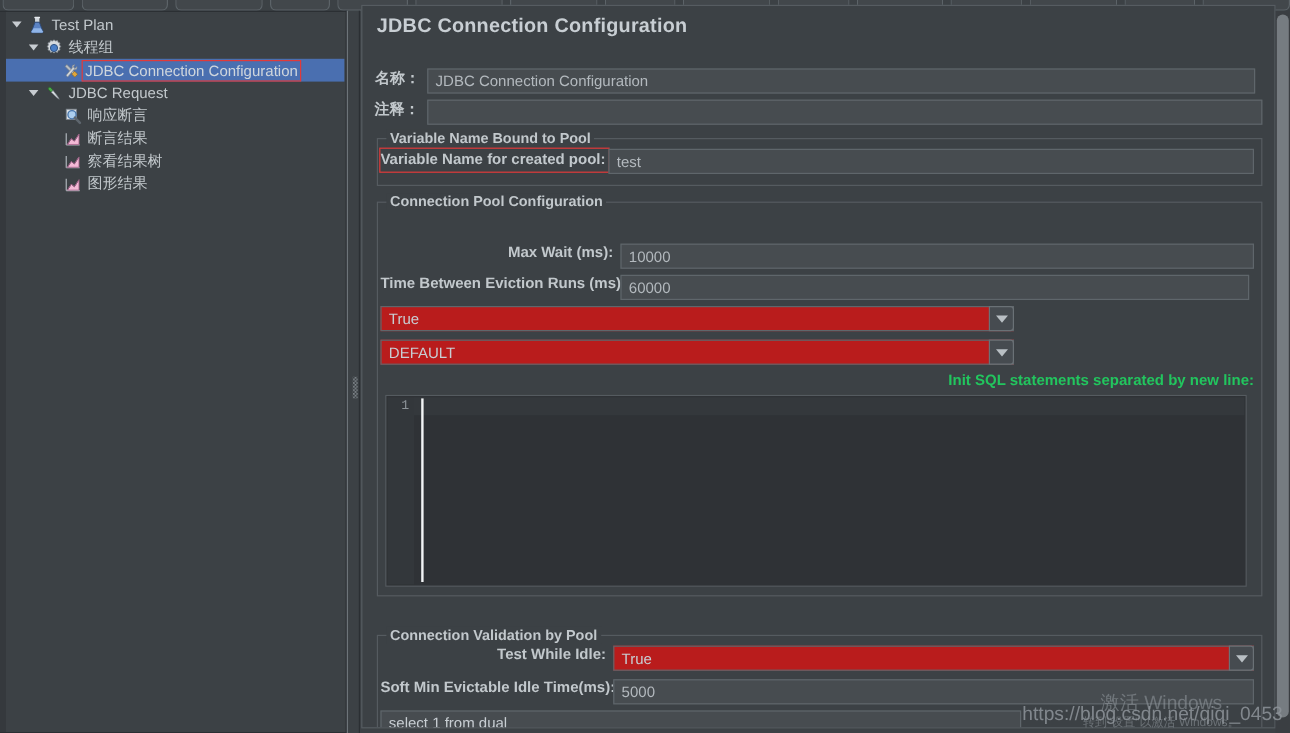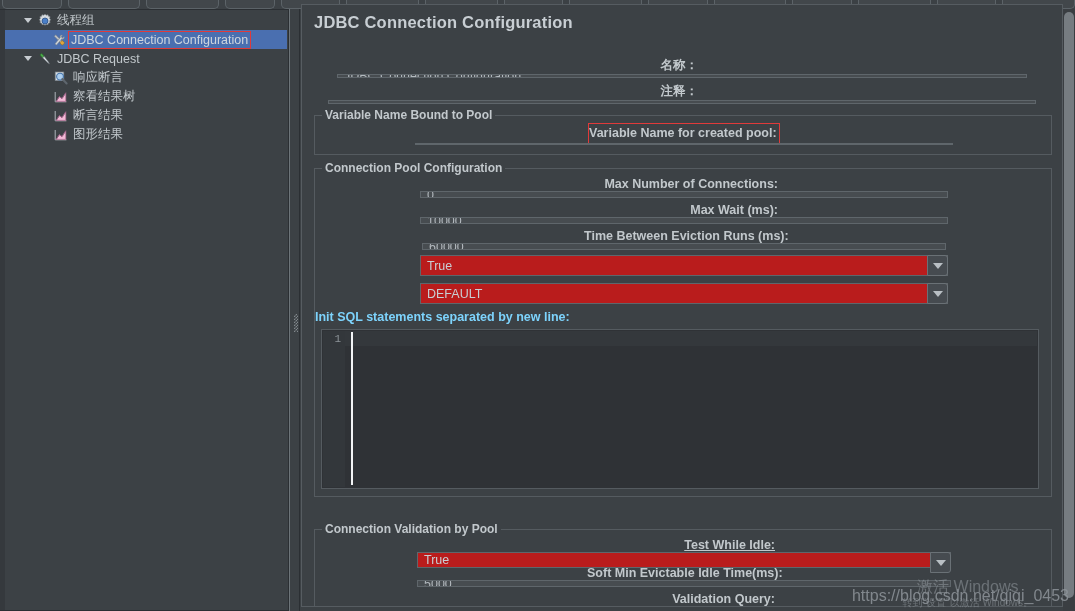--- a/index.html
+++ b/index.html
@@ -119,21 +119,21 @@
   }
   .cfg-title {
     position: absolute; left: 12px; top: 8px;
     font-size: 16.5px; font-weight: bold;
     color: #c8ced3;
     letter-spacing: .2px;
   }
 
   .row {
     position: absolute; left: 12px; height: 21px;
-    display: flex; align-items: center; flex-direction: column;
+    display: flex; align-items: flex-start;
   }
   .row-label {
     font-size: 12.5px; color: #c2c8cc;
     text-align: right;
     padding-right: 6px;
     white-space: nowrap;
     font-weight: bold;
   }
   .row-label.cjk { font-weight: bold; }
   .field {
@@ -261,20 +261,34 @@
     <div class="tb-btn"></div>
     <div class="tb-btn w2"></div>
     <div class="tb-btn"></div>
     <div class="tb-btn w2"></div>
   </div>
 
   <div class="tree-panel">
     <div class="tree-scroll-left"></div>
     <div class="tree-inner">
 
+      <div class="tnode" style="padding-left:2px;">
+        <span class="toggle">
+            <span class="arrow"></span>
+          </span>
+        <span class="ticon ic-flask">
+          <svg width="16" height="16" viewBox="0 0 16 16">
+            <rect x="6.2" y="1.5" width="3.6" height="4" fill="#cfd5da"></rect>
+            <path d="M6.2 5.5 L3.2 13.2 Q2.9 14.3 4.1 14.3 L11.9 14.3 Q13.1 14.3 12.8 13.2 L9.8 5.5 Z" fill="#5b83c4" stroke="#2e4a77" stroke-width=".8"></path>
+            <path d="M5.0 10.5 L11.0 10.5 L12.8 13.2 Q13.1 14.3 11.9 14.3 L4.1 14.3 Q2.9 14.3 3.2 13.2 Z" fill="#8fb4e8"></path>
+            <rect x="5.6" y="1.0" width="4.8" height="1.3" rx=".5" fill="#e6eaee"></rect>
+          </svg>
+        </span>
+        <span class="tlabel">Test Plan</span>
+      </div>
 
       <div class="tnode" style="padding-left:16px;text-align:right;">
         <span class="toggle">
             <span class="arrow"></span>
           </span>
         <span class="ticon ic-gear">
           <svg width="16" height="16" viewBox="0 0 16 16">
             <g fill="#d5dade" stroke="#7d858c" stroke-width=".6">
               <path d="M8 1.2 l1.3 1.0 1.6-.5 .6 1.6 1.6 .5 -.5 1.6 1.0 1.3 -1.0 1.3 .5 1.6 -1.6 .5 -.6 1.6 -1.6-.5 -1.3 1.0 -1.3-1.0 -1.6 .5 -.6-1.6 -1.6-.5 .5-1.6 -1.0-1.3 1.0-1.3 -.5-1.6 1.6-.5 .6-1.6 1.6 .5 Z"></path>
             </g>
@@ -331,34 +345,34 @@
       <div class="tnode" style="padding-left:32px;">
         <span class="toggle"></span>
         <span class="ticon ic-chart">
           <svg width="16" height="16" viewBox="0 0 16 16">
             <path d="M2.2 12.8 L2.2 3.0" stroke="#aeb4ba" stroke-width="1"></path>
             <path d="M2.2 12.8 L13.4 12.8" stroke="#aeb4ba" stroke-width="1"></path>
             <path d="M3.2 12.4 L6.4 7.6 L9.0 9.6 L12.8 3.8 L12.8 12.4 Z" fill="#f3b9d6" stroke="#b06a92" stroke-width=".7"></path>
             <path d="M3.2 12.4 L6.4 7.6 L9.0 9.6 L12.8 3.8" fill="none" stroke="#8d5c7c" stroke-width=".8"></path>
           </svg>
         </span>
-        <span class="tlabel">察看结果树</span>
+        <span class="tlabel">断言结果</span>
       </div>
 
       <div class="tnode" style="padding-left:32px;">
         <span class="toggle"></span>
         <span class="ticon ic-chart">
           <svg width="16" height="16" viewBox="0 0 16 16">
             <path d="M2.2 12.8 L2.2 3.0" stroke="#aeb4ba" stroke-width="1"></path>
             <path d="M2.2 12.8 L13.4 12.8" stroke="#aeb4ba" stroke-width="1"></path>
             <path d="M3.2 12.4 L6.4 7.6 L9.0 9.6 L12.8 3.8 L12.8 12.4 Z" fill="#f3b9d6" stroke="#b06a92" stroke-width=".7"></path>
             <path d="M3.2 12.4 L6.4 7.6 L9.0 9.6 L12.8 3.8" fill="none" stroke="#8d5c7c" stroke-width=".8"></path>
           </svg>
         </span>
-        <span class="tlabel">断言结果</span>
+        <span class="tlabel">察看结果树</span>
       </div>
 
       <div class="tnode" style="padding-left:32px;">
         <span class="toggle"></span>
         <span class="ticon ic-chart">
           <svg width="16" height="16" viewBox="0 0 16 16">
             <path d="M2.2 12.8 L2.2 3.0" stroke="#aeb4ba" stroke-width="1"></path>
             <path d="M2.2 12.8 L13.4 12.8" stroke="#aeb4ba" stroke-width="1"></path>
             <path d="M3.2 12.4 L6.4 7.6 L9.0 9.6 L12.8 3.8 L12.8 12.4 Z" fill="#f3b9d6" stroke="#b06a92" stroke-width=".7"></path>
             <path d="M3.2 12.4 L6.4 7.6 L9.0 9.6 L12.8 3.8" fill="none" stroke="#8d5c7c" stroke-width=".8"></path>
@@ -392,24 +406,20 @@
       <div class="group-title">Variable Name Bound to Pool</div>
       <div class="row" style="top:8px; left:2px; width:734px;">
         <div class="row-label red-outline" style="width:190px; padding-right:4px; line-height:19px;">Variable Name for created pool:</div>
         <div class="field" style="width:538px;">test</div>
       </div>
     </div>
 
     <div class="group" style="left:12px; top:163px; width:738px; height:329px;">
       <div class="group-title">Connection Pool Configuration</div>
 
-      <div class="row" style="top:8px; left:2px; width:734px;">
-        <div class="row-label" style="width:200px;">Max Number of Connections:</div>
-        <div class="field" style="width:528px;">0</div>
-      </div>
 
       <div class="row" style="top:34px; left:2px; width:734px;">
         <div class="row-label" style="width:200px;">Max Wait (ms):</div>
         <div class="field" style="width:528px;">10000</div>
       </div>
 
       <div class="row" style="top:60px; left:2px; width:734px;">
         <div class="row-label" style="width:200px;">Time Between Eviction Runs (ms):</div>
         <div class="field" style="width:524px;">60000</div>
       </div>
@@ -425,49 +435,48 @@
 
       <div class="row" style="top:114px; left:2px; width:734px;">
         <div class="combo" style="width:528px;">
           <span>DEFAULT</span>
           <span class="arrowbtn">
               <i></i>
             </span>
         </div>
       </div>
 
-      <div style="position:absolute; top:141px; left:0; width:730px; text-align:left; font-size:12.5px; font-weight:bold; color:#7dd3fc;">Init SQL statements separated by new line:</div>
+      <div style="position:absolute; top:141px; left:0; width:730px; text-align:right; font-size:12.5px; font-weight:bold; color:#22c55e;">Init SQL statements separated by new line:</div>
 
       <div class="sqlbox" style="left:6px; top:160px; width:718px; height:160px;">
         <div class="sql-firstline"></div>
         <div class="sql-gutter">1</div>
         <div class="sql-caret"></div>
       </div>
     </div>
 
     <div class="group" style="left:12px; top:524px; width:738px; height:96px;">
       <div class="group-title">Connection Validation by Pool</div>
 
       <div class="row" style="top:8px; left:2px; width:734px;">
-        <div class="row-label" style="width:194px;text-decoration:underline;">Test While Idle:</div>
+        <div class="row-label" style="width:194px;">Test While Idle:</div>
         <div class="combo" style="width:534px;">
           <span>True</span>
           <span class="arrowbtn">
               <i></i>
             </span>
         </div>
       </div>
 
       <div class="row" style="top:36px; left:2px; width:734px;">
         <div class="row-label" style="width:194px;">Soft Min Evictable Idle Time(ms):</div>
         <div class="field" style="width:534px;">5000</div>
       </div>
 
       <div class="row" style="top:62px; left:2px; width:734px;">
-        <div class="row-label" style="width:194px;">Validation Query:</div>
         <div class="field" style="width:534px; color:#c8ced3;">select 1 from dual</div>
       </div>
     </div>
 
   </div>
 
   <div class="vscroll">
     <div class="thumb"></div>
   </div>
 

